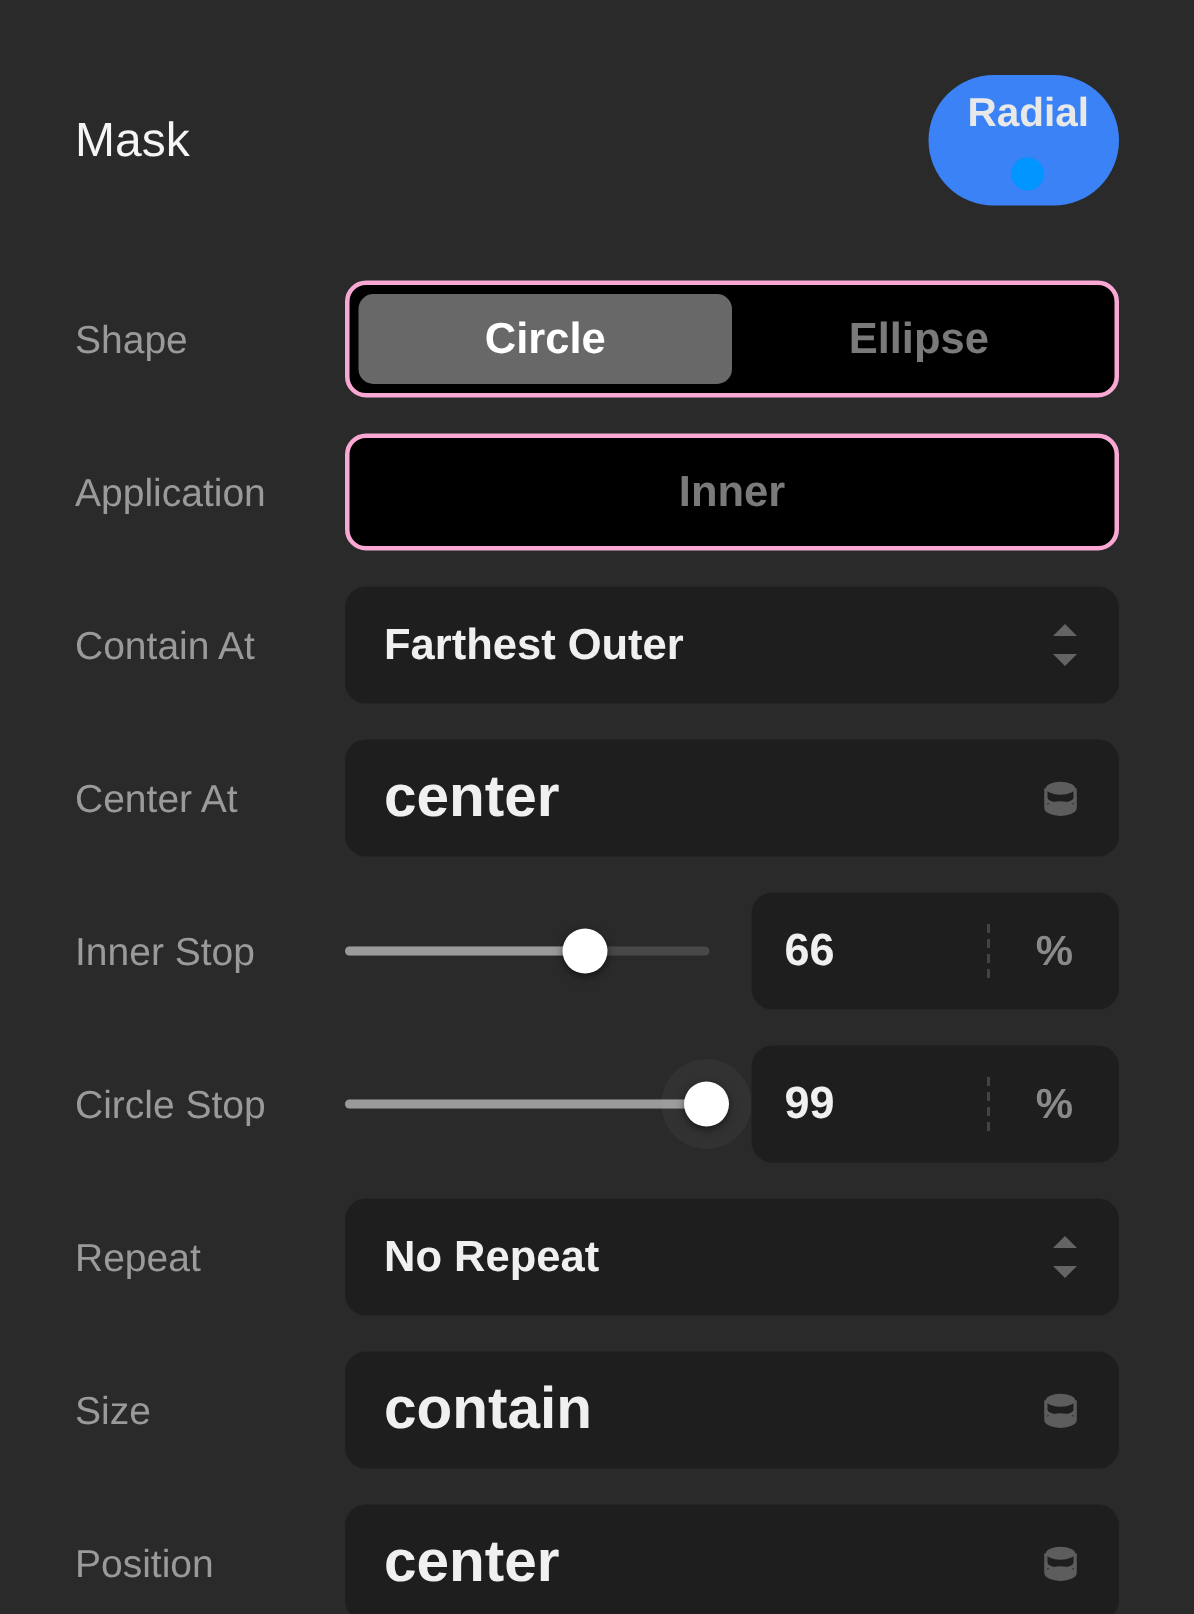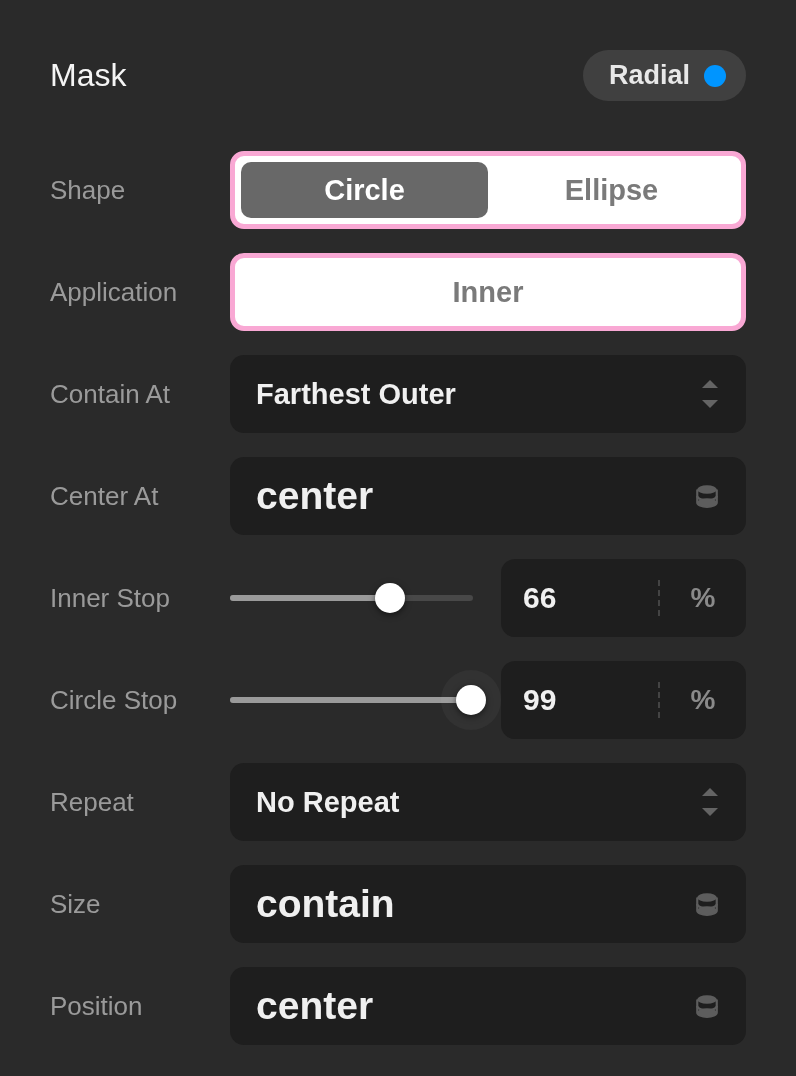--- a/index.html
+++ b/index.html
@@ -20,26 +20,27 @@
       justify-content: space-between;
       align-items: center;
       margin-bottom: 50px;
     }
     .title {
       font-size: 32px;
       font-weight: 400;
       color: #f5f5f5;
     }
     .badge {
-      background: #404040;
+      background: #3b82f6;
       border-radius: 100px;
       padding: 10px 20px 10px 26px;
       display: flex;
       align-items: center;
       gap: 14px;
+      flex-direction: column;
     }
     .badge-label {
       font-size: 27px;
       font-weight: 600;
       color: #e8e8e8;
     }
     .badge-dot {
       width: 22px;
       height: 22px;
       border-radius: 50%;
@@ -55,22 +56,22 @@
       width: 180px;
       flex-shrink: 0;
       font-size: 26px;
       font-weight: 500;
       color: #9a9a9a;
     }
     .control {
       flex: 1;
     }
     .segmented {
-      background: #ffffff;
-      border: 5px solid #f9a8d4;
+      background: #000000;
+      border: 3px solid #f9a8d4;
       border-radius: 14px;
       display: flex;
       padding: 6px;
       height: 78px;
     }
     .segment {
       flex: 1;
       display: flex;
       align-items: center;
       justify-content: center;

